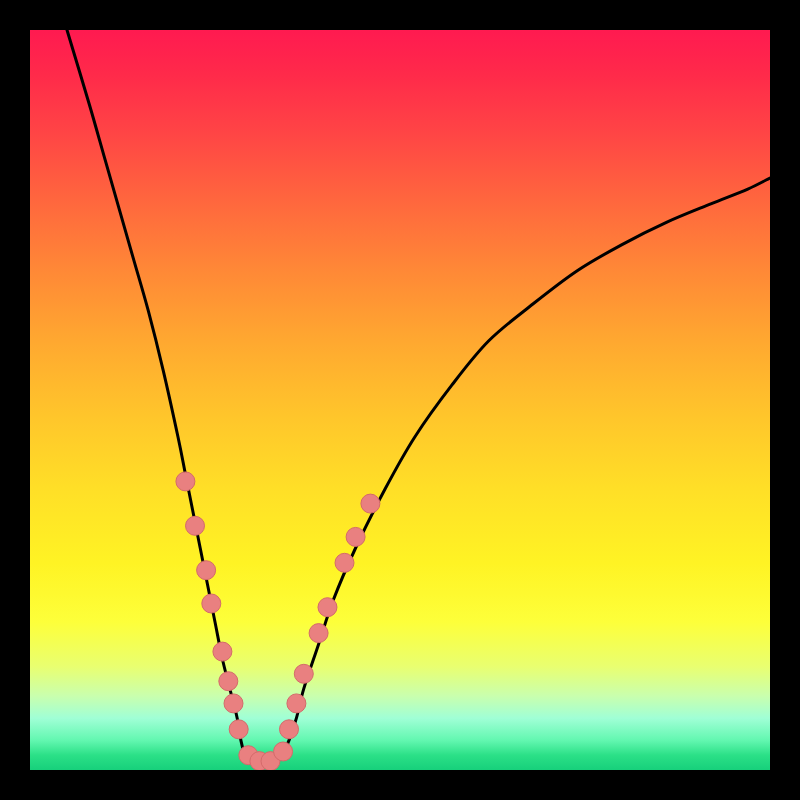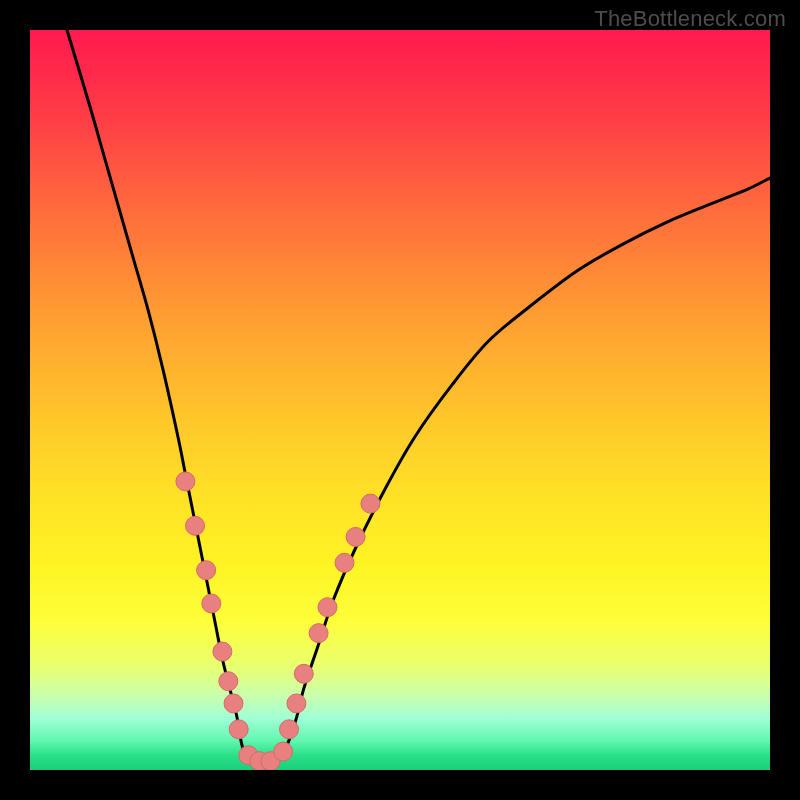--- a/index.html
+++ b/index.html
@@ -92,14 +92,13 @@
           <circle cx="266.4" cy="673.4" r="9.5" fill="#e98080" stroke="#d46a6a" stroke-width="1"></circle>
           <circle cx="273.8" cy="643.8" r="9.5" fill="#e98080" stroke="#d46a6a" stroke-width="1"></circle>
           <circle cx="288.6" cy="603.1" r="9.5" fill="#e98080" stroke="#d46a6a" stroke-width="1"></circle>
           <circle cx="297.48" cy="577.2" r="9.5" fill="#e98080" stroke="#d46a6a" stroke-width="1"></circle>
           <circle cx="314.5" cy="532.8" r="9.5" fill="#e98080" stroke="#d46a6a" stroke-width="1"></circle>
           <circle cx="325.6" cy="506.9" r="9.5" fill="#e98080" stroke="#d46a6a" stroke-width="1"></circle>
           <circle cx="340.40000000000003" cy="473.6" r="9.5" fill="#e98080" stroke="#d46a6a" stroke-width="1"></circle>
         </g>
     </svg>
   </div>
-  <div class="watermark">TheBottleneck.com</div>
 </div>
 
 </body></html>

